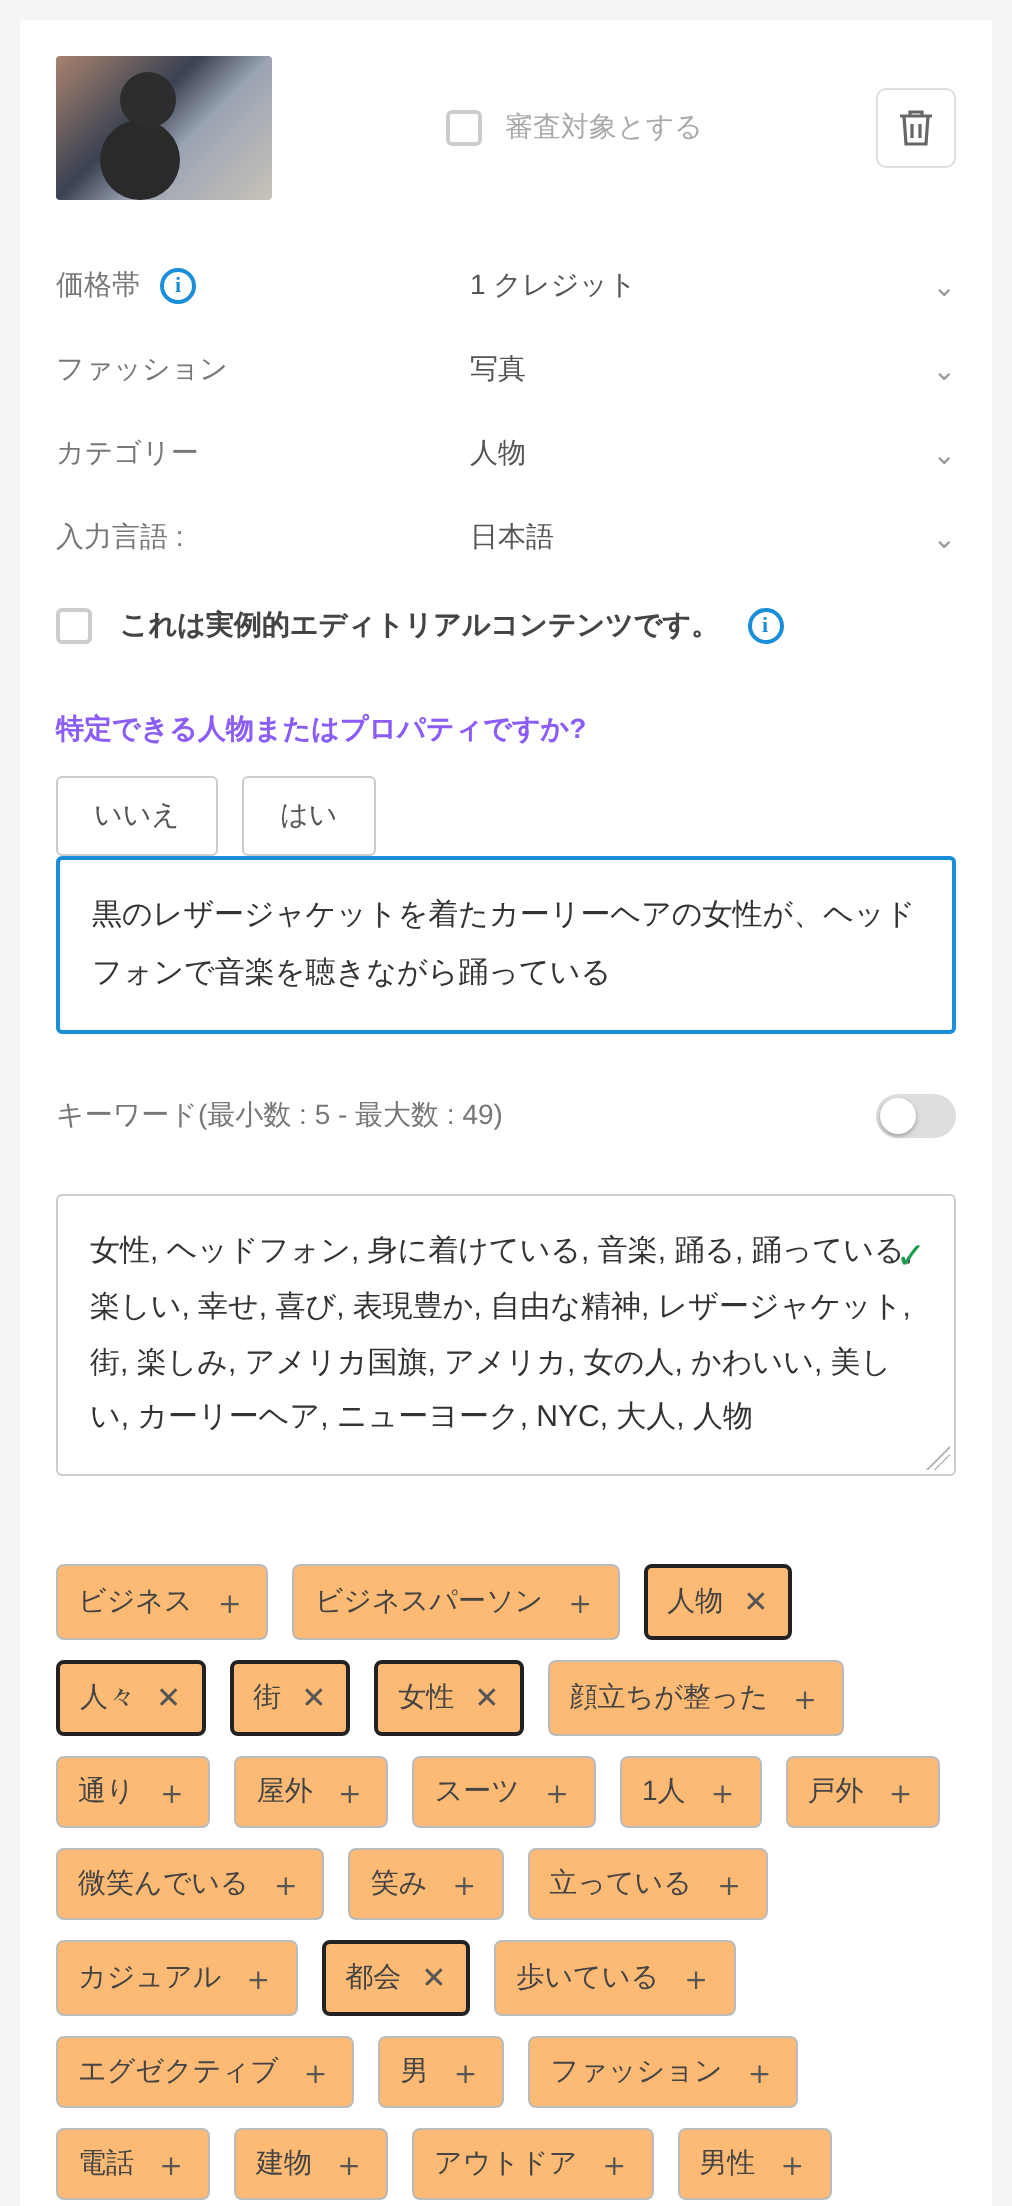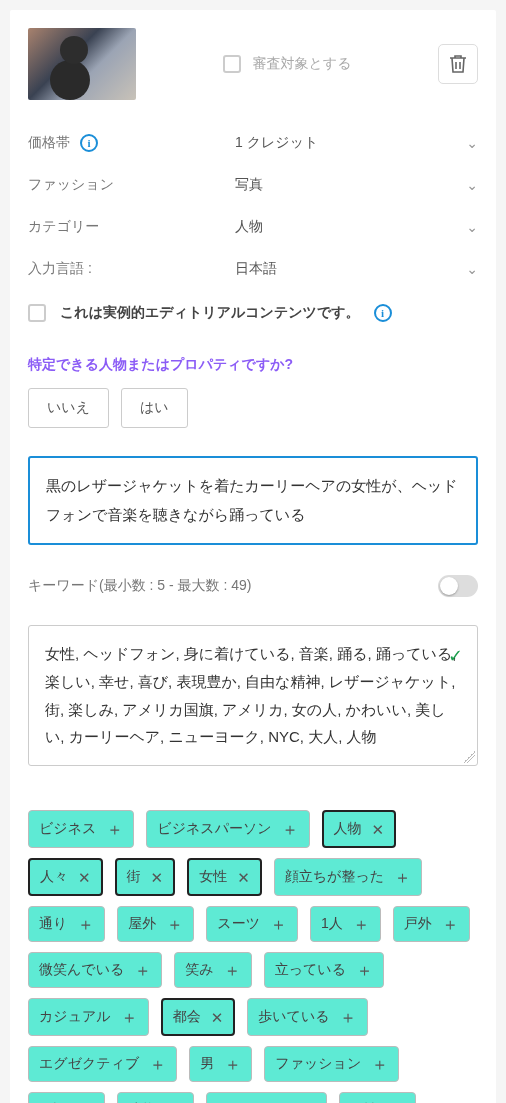--- a/index.html
+++ b/index.html
@@ -120,21 +120,20 @@
     border-radius: 3px;
     padding: 10px 18px;
     background: #fff;
     font-size: 14px;
     color: #555;
   }
   .desc-box {
     border: 2px solid #1a8ed8;
     border-radius: 3px;
     padding: 14px 16px;
-    margin-top: 28px;
     font-size: 15px;
     line-height: 1.9;
     color: #333;
   }
   .kw-header {
     display:flex;
     align-items:center;
     margin-top: 30px;
     color:#777;
     font-size: 14px;
@@ -188,21 +187,21 @@
   }
   .tag {
     border: 1px solid #bbb;
     border-radius: 4px;
     padding: 8px 10px;
     display: inline-flex;
     align-items: center;
     gap: 10px;
     font-size: 14px;
     color: #444;
-    background:#5eead4;
+    background:#fdba74;
     justify-content:center;
   }
   .tag.sel {
     border: 2px solid #222;
   }
   .tag .act {
     font-size: 17px;
     font-weight: 300;
     color: #555;
     line-height: 1;

